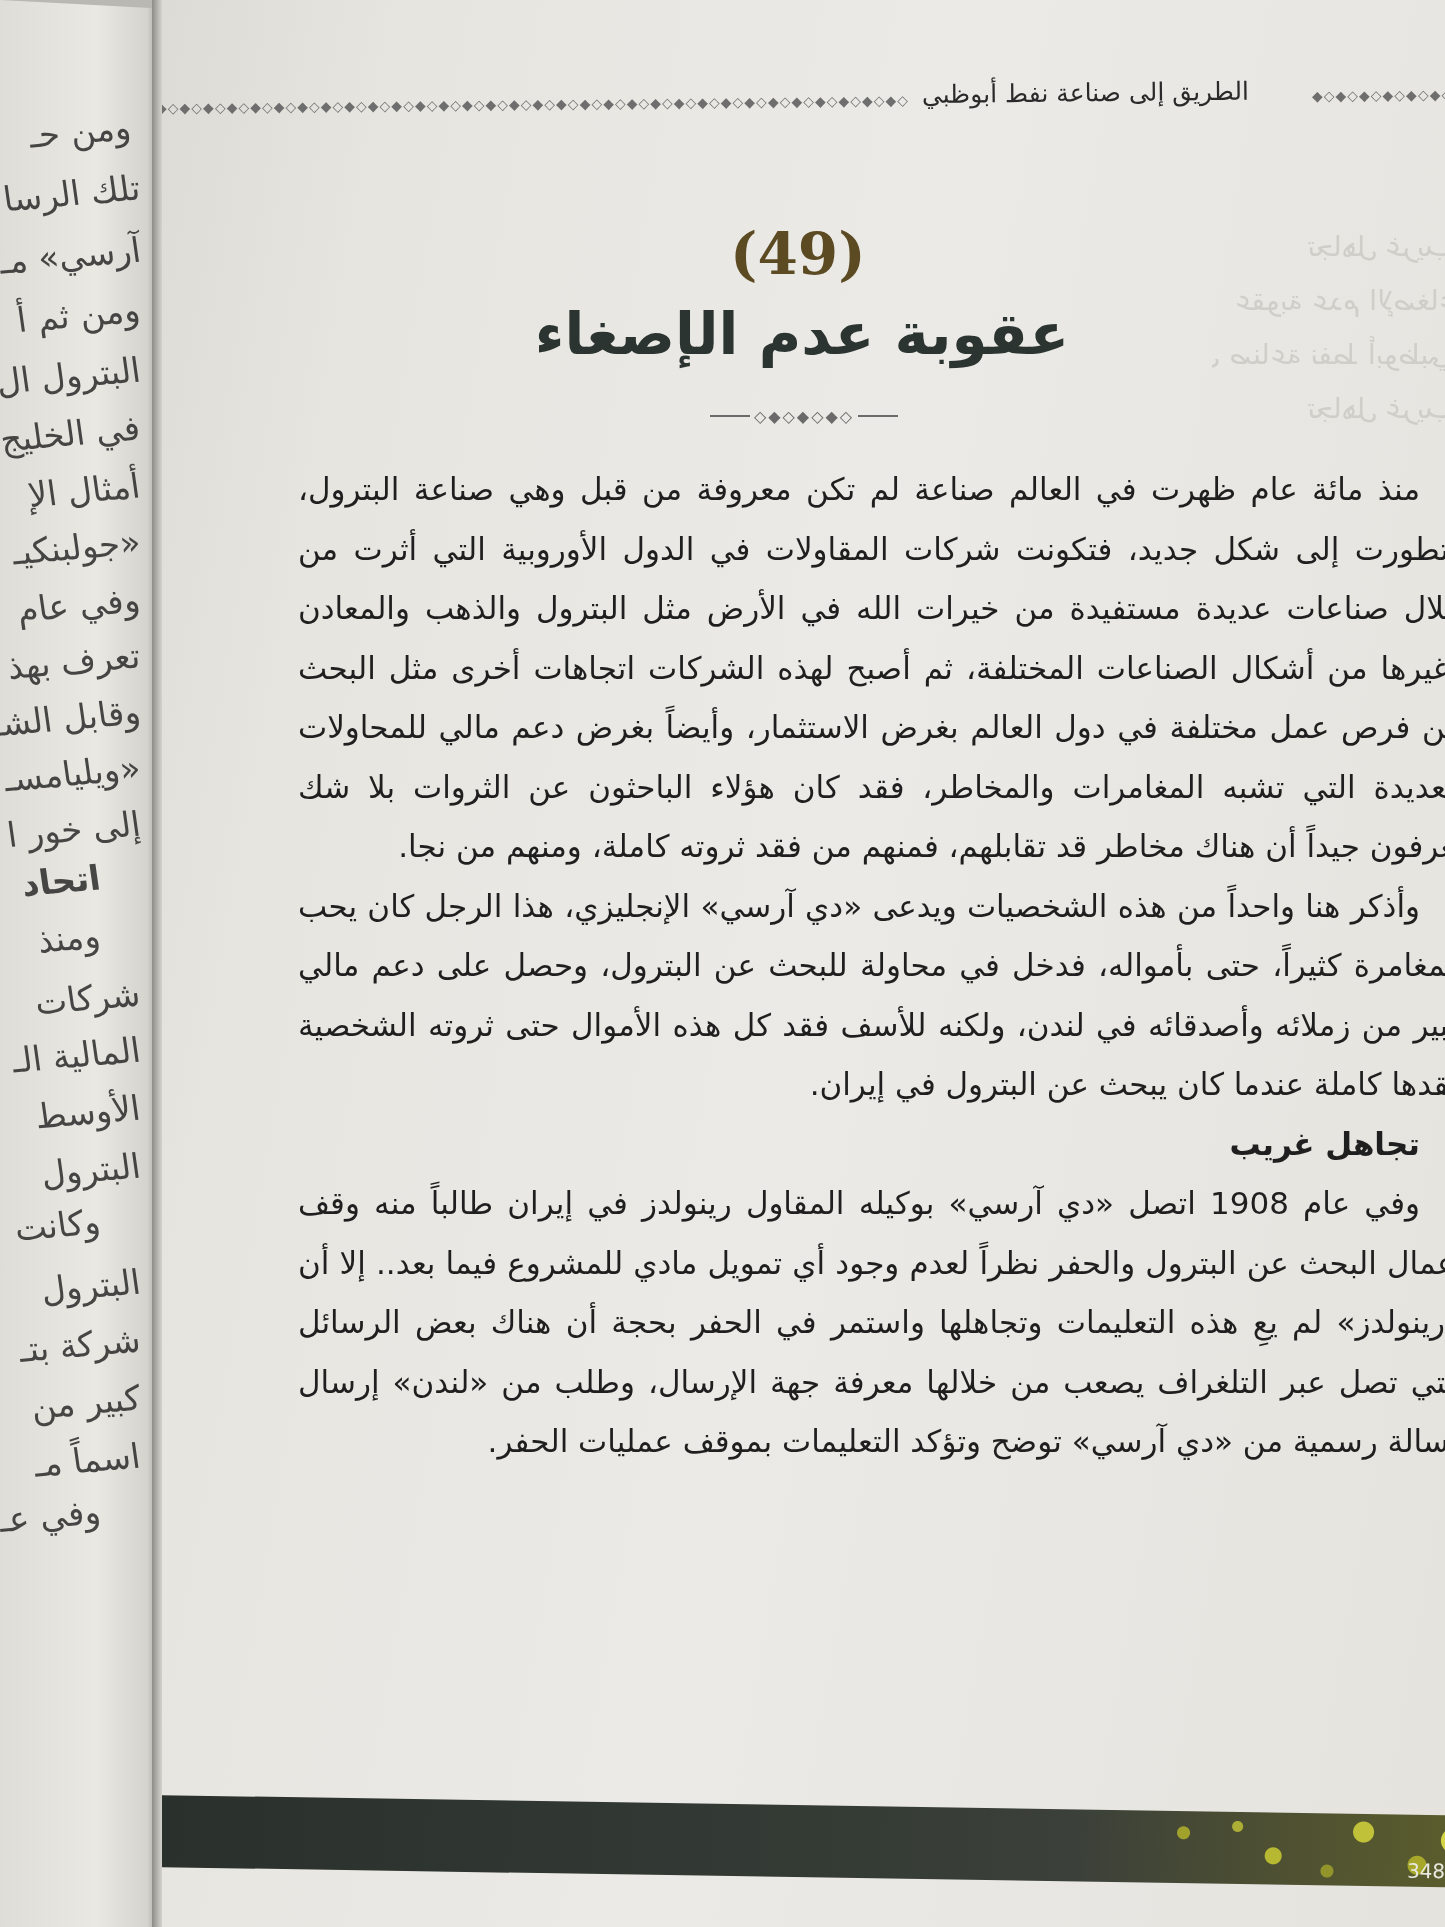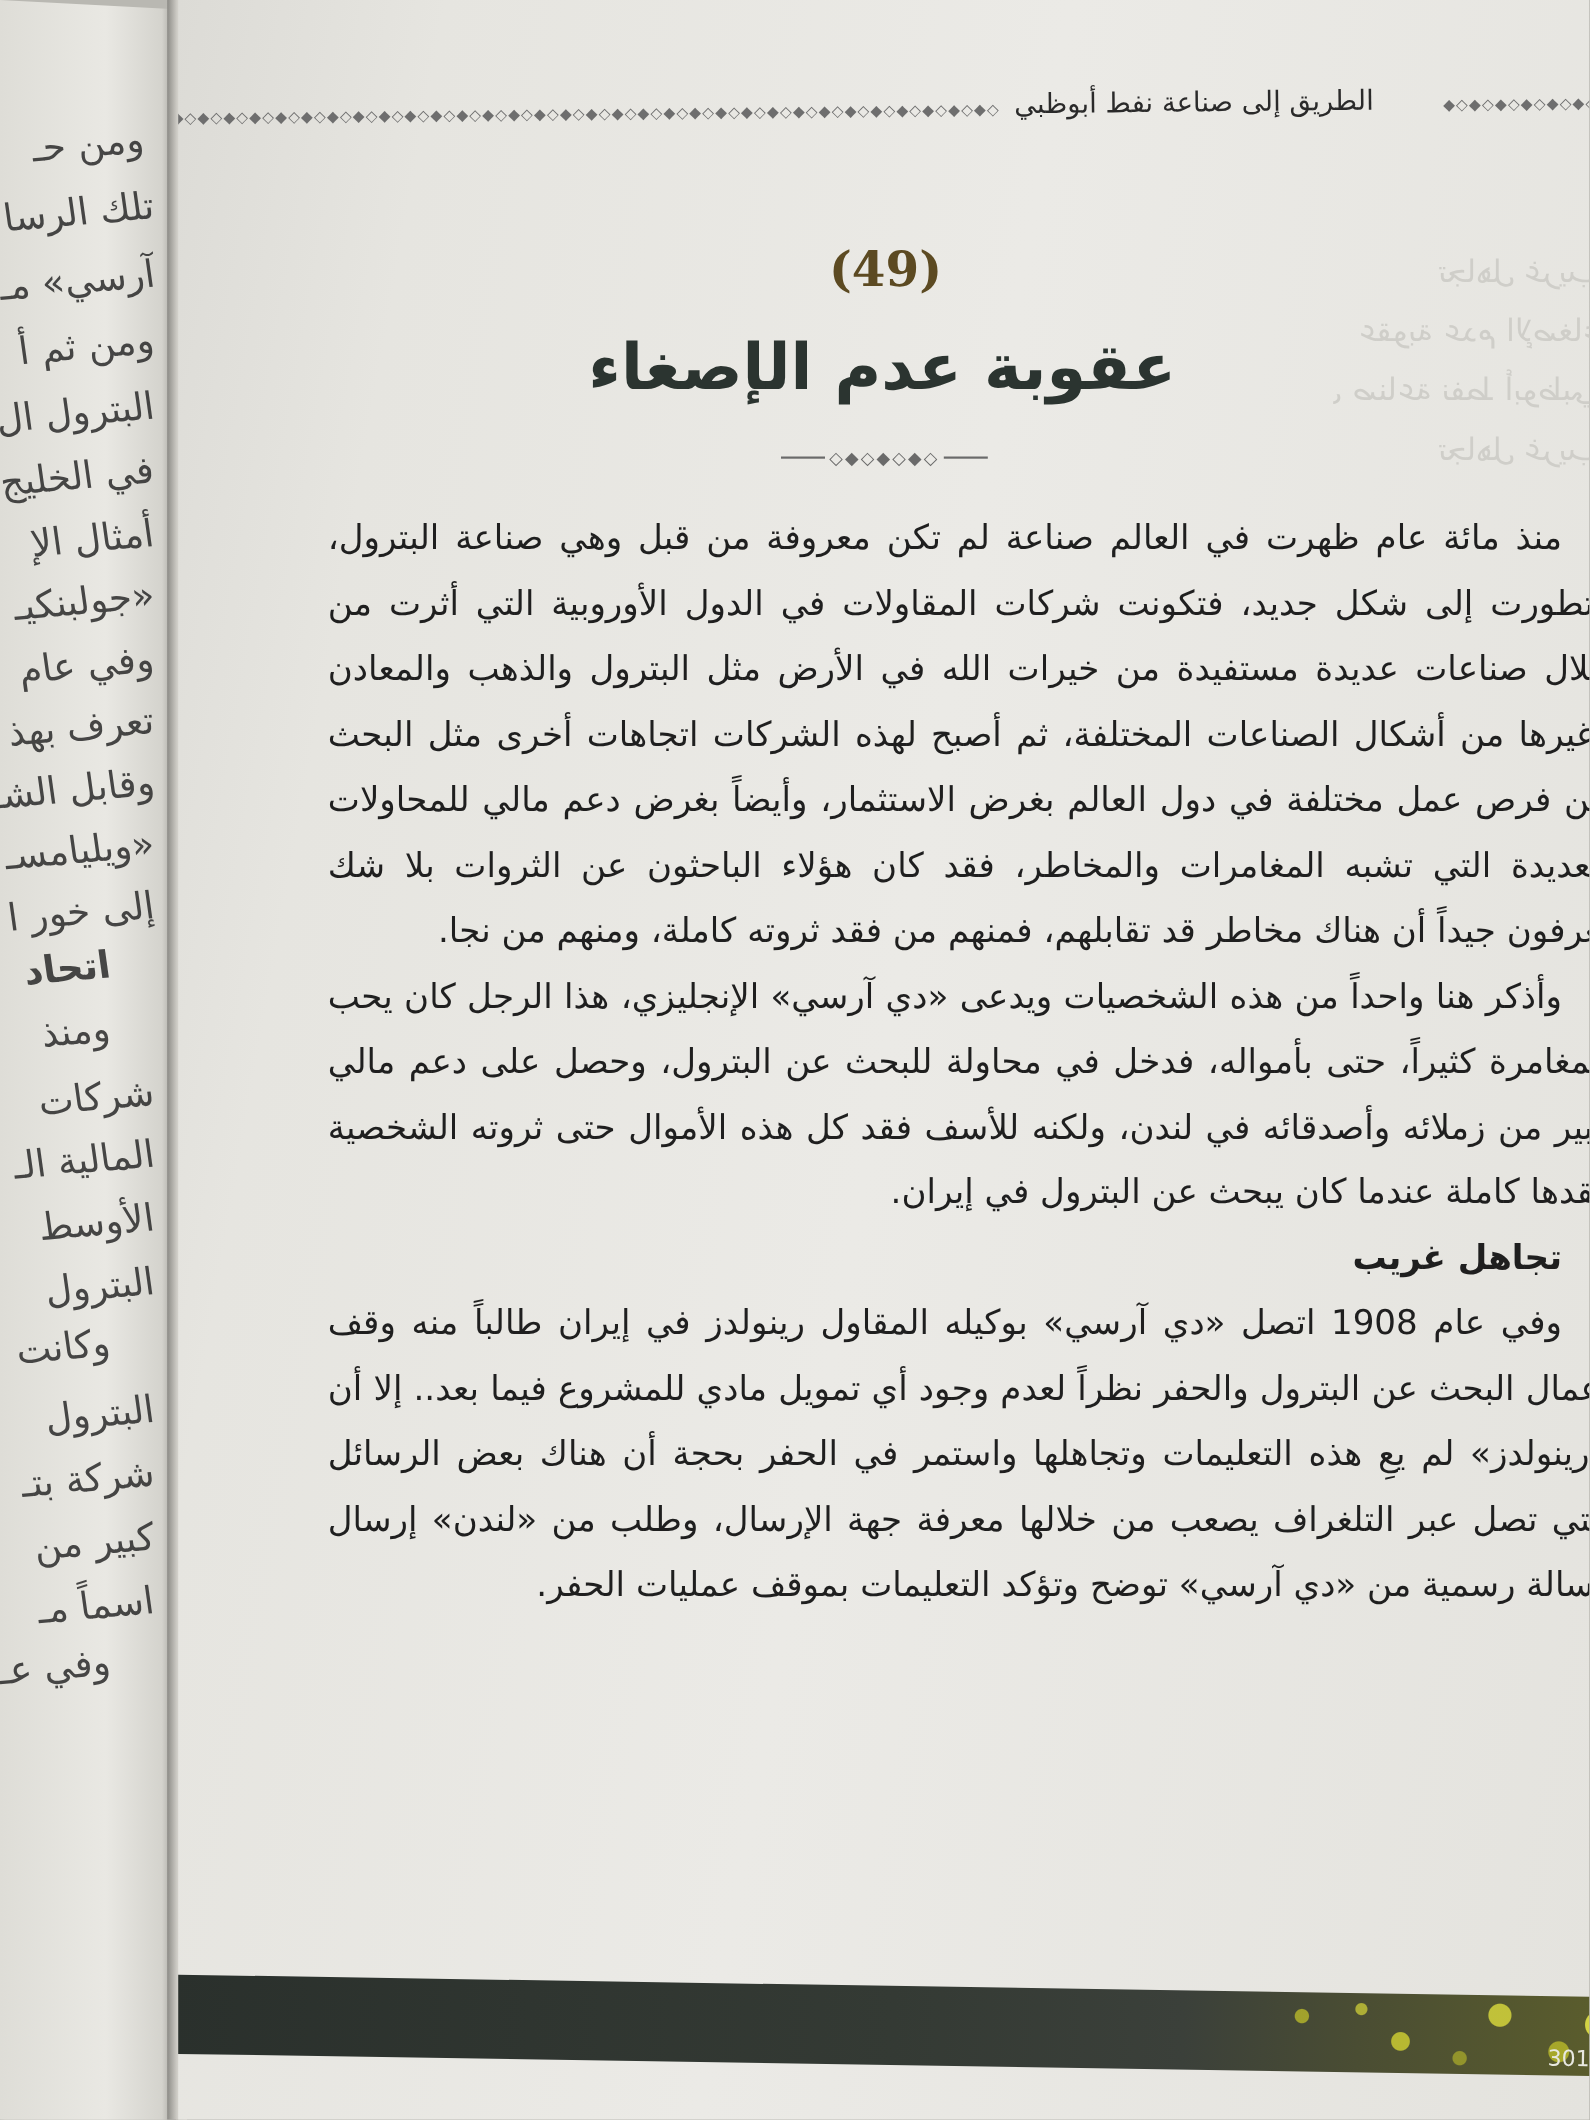--- a/index.html
+++ b/index.html
@@ -98,24 +98,23 @@
       letter-spacing: 1px;
       white-space: nowrap;
     }
 
     
     .chapter-number {
       position: absolute;
       top: 220px;
       left: 568px;
       width: 150px;
-      text-align: center;
       font-family: "DejaVu Serif", serif;
       font-weight: bold;
-      font-size: 44px;
+      font-size: 58px;
       color: #5c4a22;
     }
     .chapter-title {
       position: absolute;
       top: 300px;
       left: 370px;
       width: 540px;
       text-align: center;
       direction: rtl;
       font-family: "DejaVu Sans", sans-serif;
@@ -282,14 +281,14 @@
   <div class="body-text">
     <p>منذ مائة عام ظهرت في العالم صناعة لم تكن معروفة من قبل وهي صناعة البترول، وتطورت إلى شكل جديد، فتكونت شركات المقاولات في الدول الأوروبية التي أثرت من خلال صناعات عديدة مستفيدة من خيرات الله في الأرض مثل البترول والذهب والمعادن وغيرها من أشكال الصناعات المختلفة، ثم أصبح لهذه الشركات اتجاهات أخرى مثل البحث عن فرص عمل مختلفة في دول العالم بغرض الاستثمار، وأيضاً بغرض دعم مالي للمحاولات العديدة التي تشبه المغامرات والمخاطر، فقد كان هؤلاء الباحثون عن الثروات بلا شك يعرفون جيداً أن هناك مخاطر قد تقابلهم، فمنهم من فقد ثروته كاملة، ومنهم من نجا.</p>
     <p>وأذكر هنا واحداً من هذه الشخصيات ويدعى «دي آرسي» الإنجليزي، هذا الرجل كان يحب المغامرة كثيراً، حتى بأمواله، فدخل في محاولة للبحث عن البترول، وحصل على دعم مالي كبير من زملائه وأصدقائه في لندن، ولكنه للأسف فقد كل هذه الأموال حتى ثروته الشخصية فقدها كاملة عندما كان يبحث عن البترول في إيران.</p>
     <p class="subheading">تجاهل غريب</p>
     <p>وفي عام 1908 اتصل «دي آرسي» بوكيله المقاول رينولدز في إيران طالباً منه وقف أعمال البحث عن البترول والحفر نظراً لعدم وجود أي تمويل مادي للمشروع فيما بعد.. إلا أن «رينولدز» لم يعِ هذه التعليمات وتجاهلها واستمر في الحفر بحجة أن هناك بعض الرسائل التي تصل عبر التلغراف يصعب من خلالها معرفة جهة الإرسال، وطلب من «لندن» إرسال رسالة رسمية من «دي آرسي» توضح وتؤكد التعليمات بموقف عمليات الحفر.</p>
   </div>
 
   <div class="footer-band">
     <div class="foliage"></div>
   </div>
-  <div class="page-number">301</div>
+  <div class="page-number">348</div>
 </div>
 
 </body></html>

